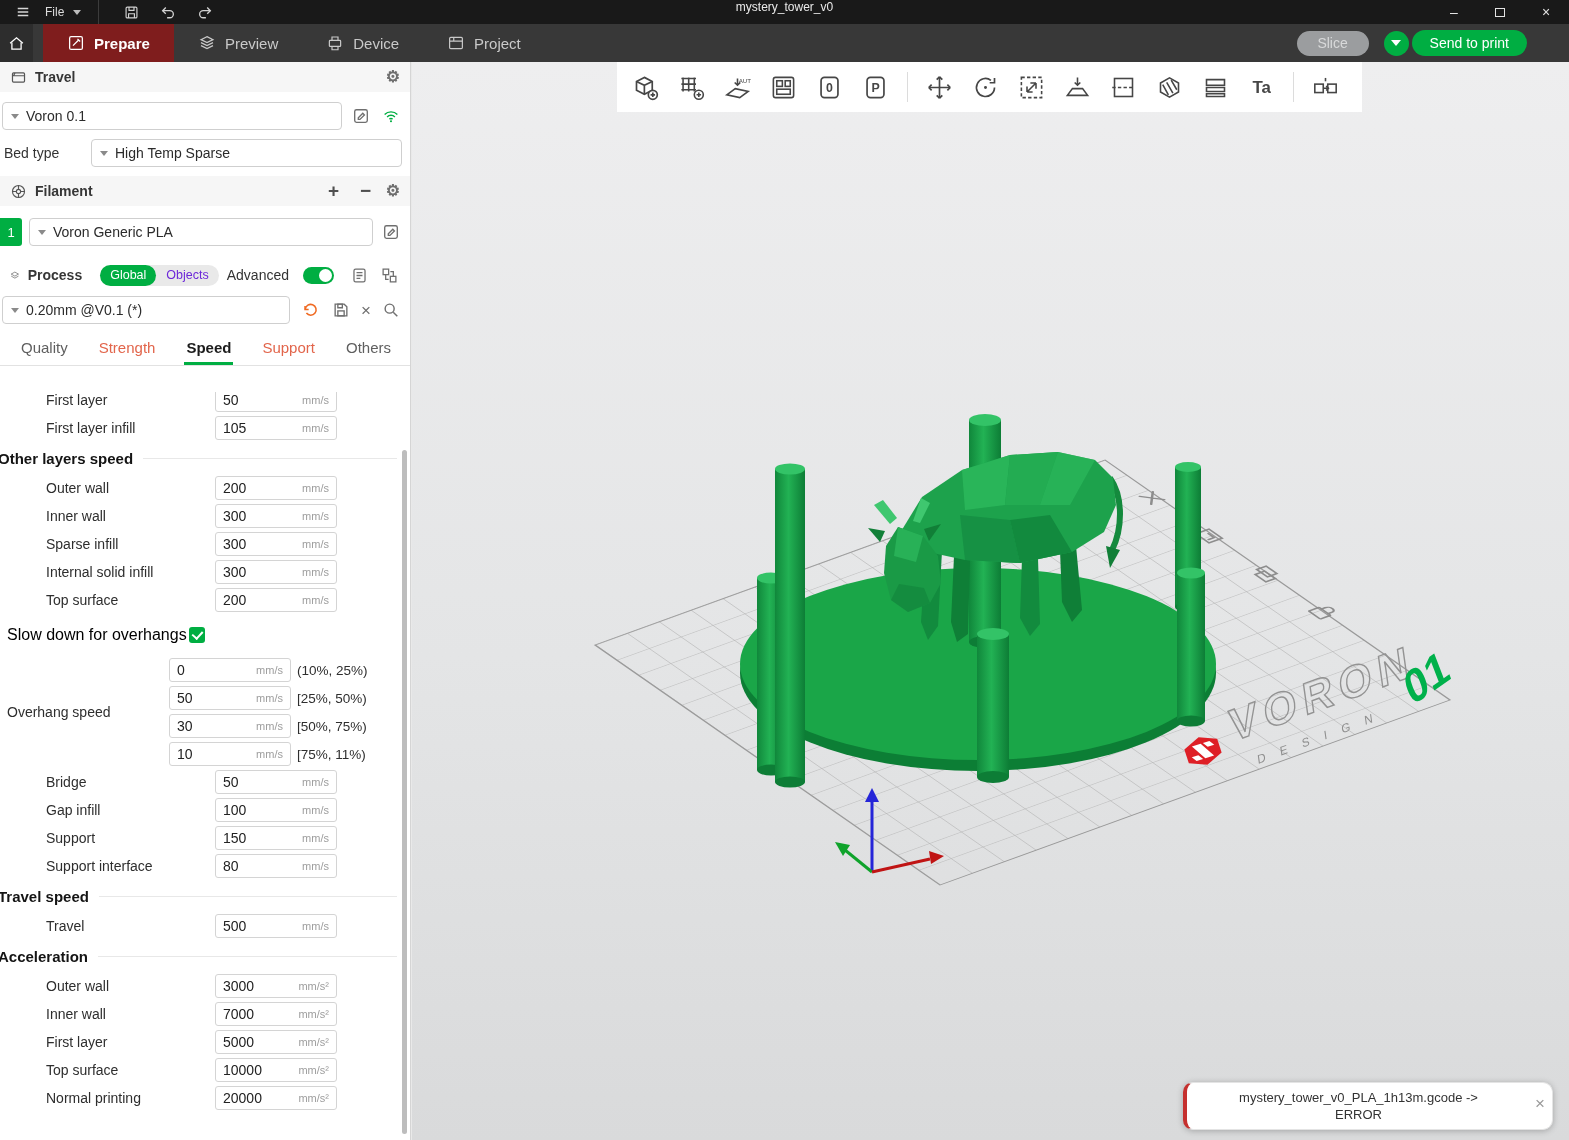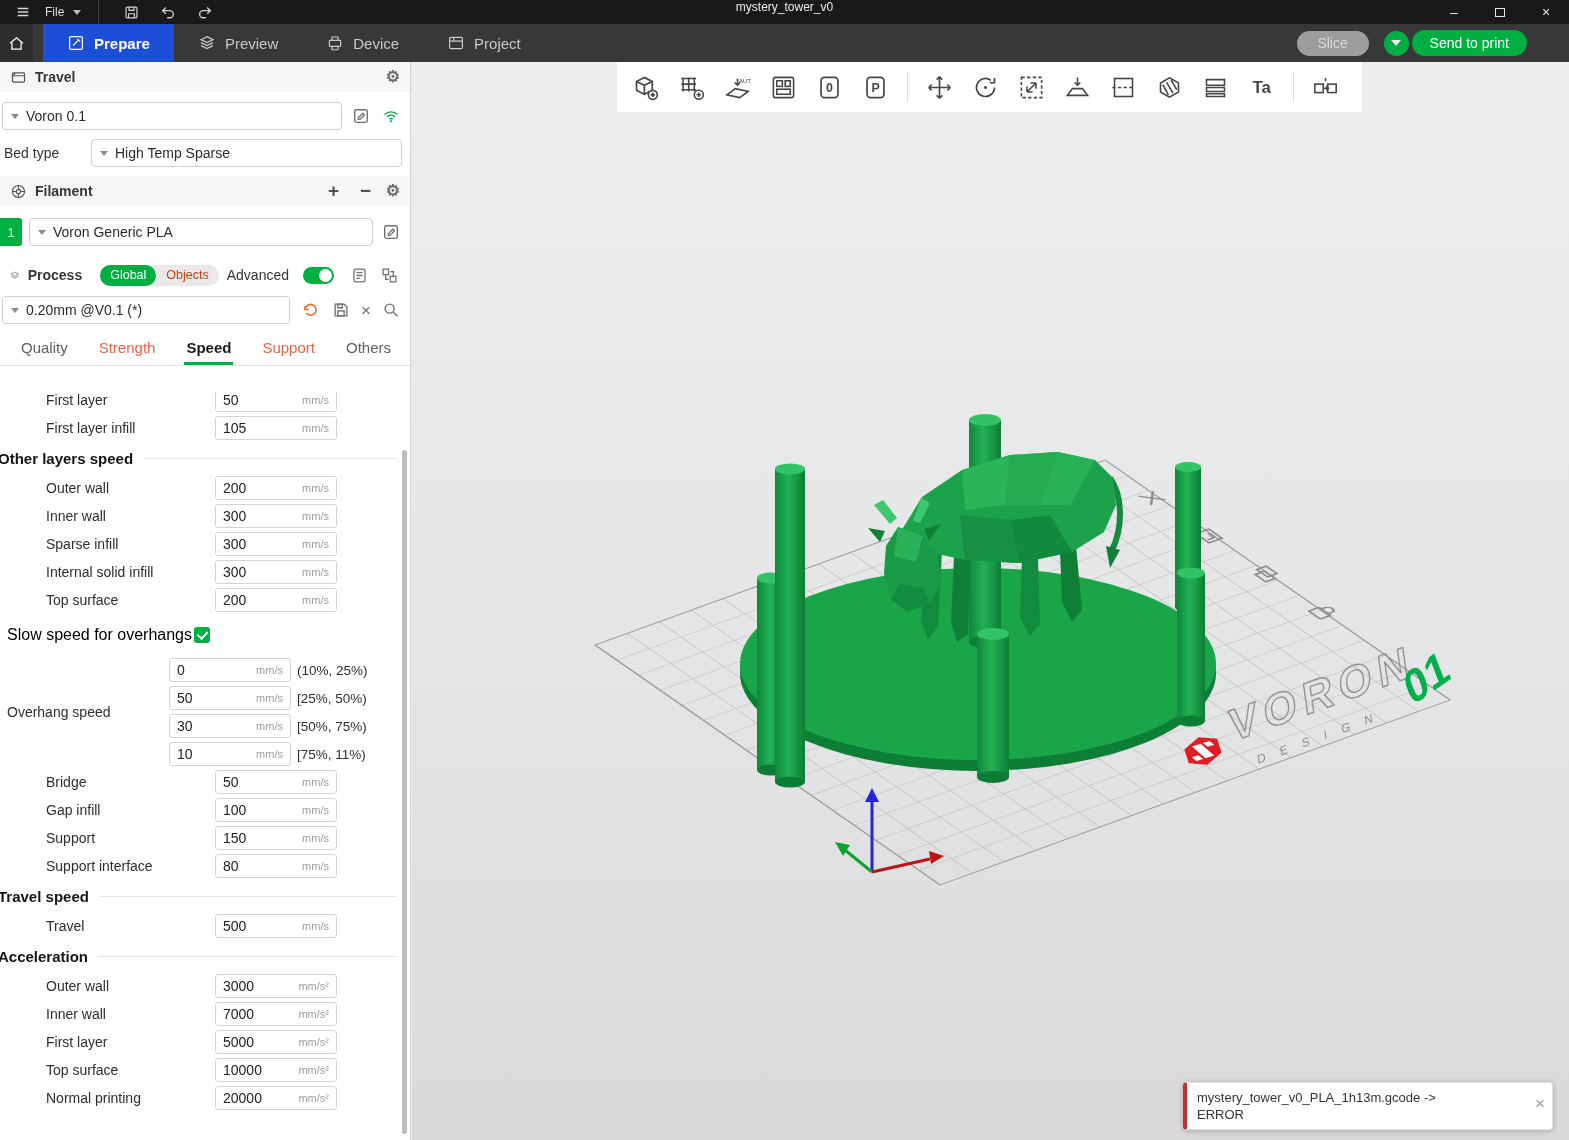--- a/index.html
+++ b/index.html
@@ -16,21 +16,21 @@
   .tb-title { position:absolute; left:0; right:0; top:0; height:14px; display:flex; align-items:center; justify-content:center; color:#eaeaea; pointer-events:none; }
   .tb-win { position:absolute; right:0; top:0; display:flex; z-index:2; }
   .tb-winbtn { width:46px; height:24px; display:flex; align-items:center; justify-content:center; color:#e3e3e3; font-size:14px; }
   .tb-maxbox { width:10px; height:9px; border:1px solid #e3e3e3; }
 
   
   .tabbar { position:absolute; top:24px; left:0; right:0; height:38px; background:#383838; display:flex; align-items:stretch; z-index:39; }
   .home-tile { width:33px; display:flex; align-items:center; justify-content:center; background:#2d2d2d; color:#fff; }
   .tab { display:flex; align-items:center; gap:9px; padding:0 24px; color:#c9c9c9; font-size:15px; }
   .tab svg { width:18px; height:18px; }
-  .tab.active { background:#1d4ed8; color:#fff; font-weight:bold; }
+  .tab.active { background:#7f1d1d; color:#fff; font-weight:bold; }
   .tab-gap { width:10px; }
   .actions { position:absolute; right:42px; top:0; height:38px; display:flex; align-items:center; gap:15px; }
   .slice-btn { width:72px; height:25px; border-radius:13px; background:#9b9d9f; color:#d8d9da; display:flex; align-items:center; justify-content:center; font-size:14px; }
   .send-group { display:flex; align-items:center; gap:3px; }
   .send-chevron { width:25px; height:25px; border-radius:50%; background:#00AE42; display:flex; align-items:center; justify-content:center; }
   .send-chevron i { width:0; height:0; border-left:5px solid transparent; border-right:5px solid transparent; border-top:6px solid #fff; display:block; }
   .send-btn { height:26px; padding:0 18px; border-radius:13px; background:#00AE42; color:#fff; font-size:14px; display:flex; align-items:center; }
 
   
   .sidebar { position:absolute; top:62px; left:0; width:411px; bottom:0; background:#fff; border-right:1px solid #d5d5d5; z-index:30; }
@@ -47,21 +47,21 @@
   .bed-row .combo { flex:1; }
   .mini-icon { width:22px; height:22px; display:flex; align-items:center; justify-content:center; color:#6f6f6f; flex:none; }
   .mini-icon svg { width:18px; height:18px; }
   .plusminus { font-size:19px; color:#4f4f4f; width:24px; text-align:center; }
   .filament-row { display:flex; align-items:center; gap:7px; padding:12px 8px 12px 0; }
   .slot-badge { width:22px; height:28px; background:#00AE42; color:#fff; display:flex; align-items:center; justify-content:center; font-size:13px; border-radius:0 3px 3px 0; flex:none; }
   .filament-row .combo { flex:1; }
   .process-header { height:34px; display:flex; align-items:center; gap:8px; padding:0 10px 0 10px; font-size:14px; font-weight:bold; color:#363636; }
   .process-header svg { width:17px; height:17px; }
   .scope { display:flex; background:#e9e9e9; border-radius:11px; margin-left:10px; }
-  .scope-opt { height:21px; padding:0 10px; border-radius:11px; font-size:12.5px; display:flex; align-items:center; color:#c2410c; font-weight:normal; }
+  .scope-opt { height:21px; padding:0 10px; border-radius:11px; font-size:12.5px; display:flex; align-items:center; color:#6d28d9; font-weight:normal; }
   .scope-opt.active { background:#00AE42; color:#fff; }
   .adv-label { margin-left:auto; font-size:14px; font-weight:normal; color:#333; }
   .toggle { width:31px; height:17px; border-radius:9px; background:#00AE42; position:relative; margin:0 6px; flex:none; }
   .toggle::after { content:""; position:absolute; right:2px; top:2px; width:13px; height:13px; border-radius:50%; background:#fff; }
   .preset-row { display:flex; align-items:center; gap:9px; padding:4px 8px 6px 2px; }
   .preset-row .combo { width:303px; }
   .orange { color:#F06A22; }
   .gray-x { font-size:17px; color:#6f6f6f; line-height:1; }
   .ptabs { display:flex; align-items:flex-end; height:36px; border-bottom:1px solid #e2e2e2; padding-left:21px; }
   .ptab { position:relative; font-size:15px; color:#5f5f5f; padding-bottom:9px; margin-right:31px; }
@@ -90,21 +90,21 @@
 
   
   .viewport { position:absolute; left:412px; top:62px; right:0; bottom:0; background:linear-gradient(180deg,#eeeeef 0%,#e4e5e6 55%,#d9dadb 100%); }
   .vtoolbar { position:absolute; left:205px; top:0; width:745px; height:50px; background:#fff; display:flex; align-items:center; padding:0 10px; gap:9px; }
   .ticon { width:37px; height:37px; display:flex; align-items:center; justify-content:center; color:#464646; }
   .ticon svg { width:27px; height:27px; }
   .vsep { width:1px; height:30px; background:#dcdcdc; margin:0 4px; flex:none; }
   .scene { position:absolute; inset:0; width:100%; height:100%; }
 
   
-  .toast { position:absolute; right:16px; bottom:10px; width:370px; min-height:47px; background:#fff; border:1px solid #e4e4e4; border-left:4px solid #c5302e; box-shadow:0 1px 6px rgba(0,0,0,.25); padding:6px 32px 6px 10px; font-size:13px; color:#333; border-radius:4px; }
+  .toast { position:absolute; right:16px; bottom:10px; width:370px; min-height:47px; background:#fff; border:1px solid #e4e4e4; border-left:4px solid #c5302e; box-shadow:0 1px 6px rgba(0,0,0,.25); padding:6px 32px 6px 10px; font-size:13px; color:#333; border-radius:10px;text-align:center; }
   .toast-line { line-height:17px; white-space:nowrap; overflow:hidden; }
   .toast-close { position:absolute; right:7px; top:12px; font-size:17px; color:#9a9a9a; line-height:1; }
 </style>
 </head>
 <body>
 
 <div class="page">
 
   <div class="titlebar">
     <div class="tb-left">
@@ -374,21 +374,21 @@
         </div>
         <div class="srow">
           <span class="lbl">Top surface</span>
           <span class="inputbox">
               <span class="val">200</span>
               <span class="unit">mm/s</span>
             </span>
         </div>
 
         <div class="chk-row">
-          <span class="lbl">Slow speed for overhangs</span>
+          <span class="lbl">Slow down for overhangs</span>
           <span class="checkbox"></span>
         </div>
 
         <div class="overhang">
           <span class="lbl">Overhang speed</span>
           <div class="ocol">
             <div class="orow">
               <span class="inputbox">
                   <span class="val">0</span>
                   <span class="unit">mm/s</span>

